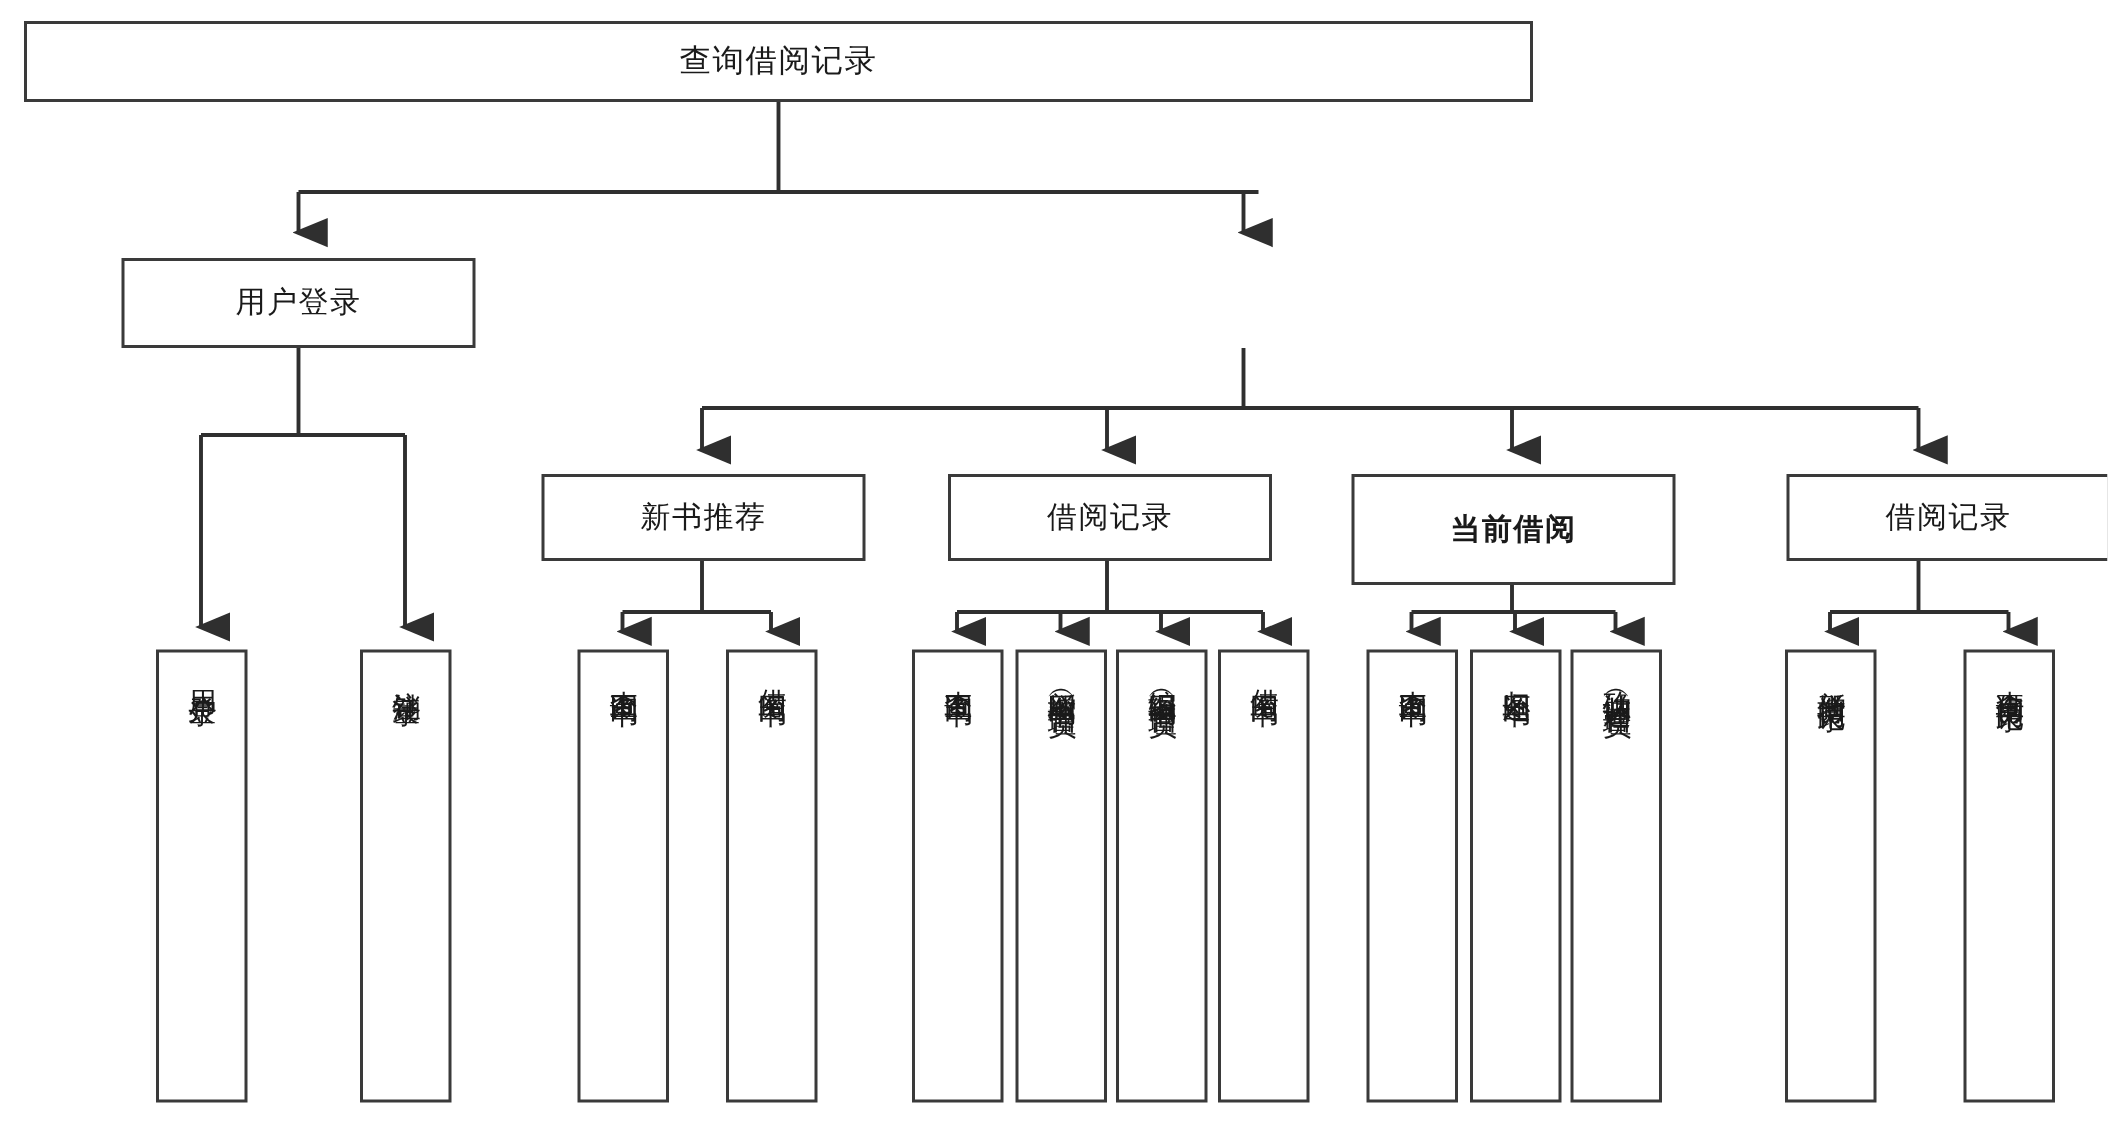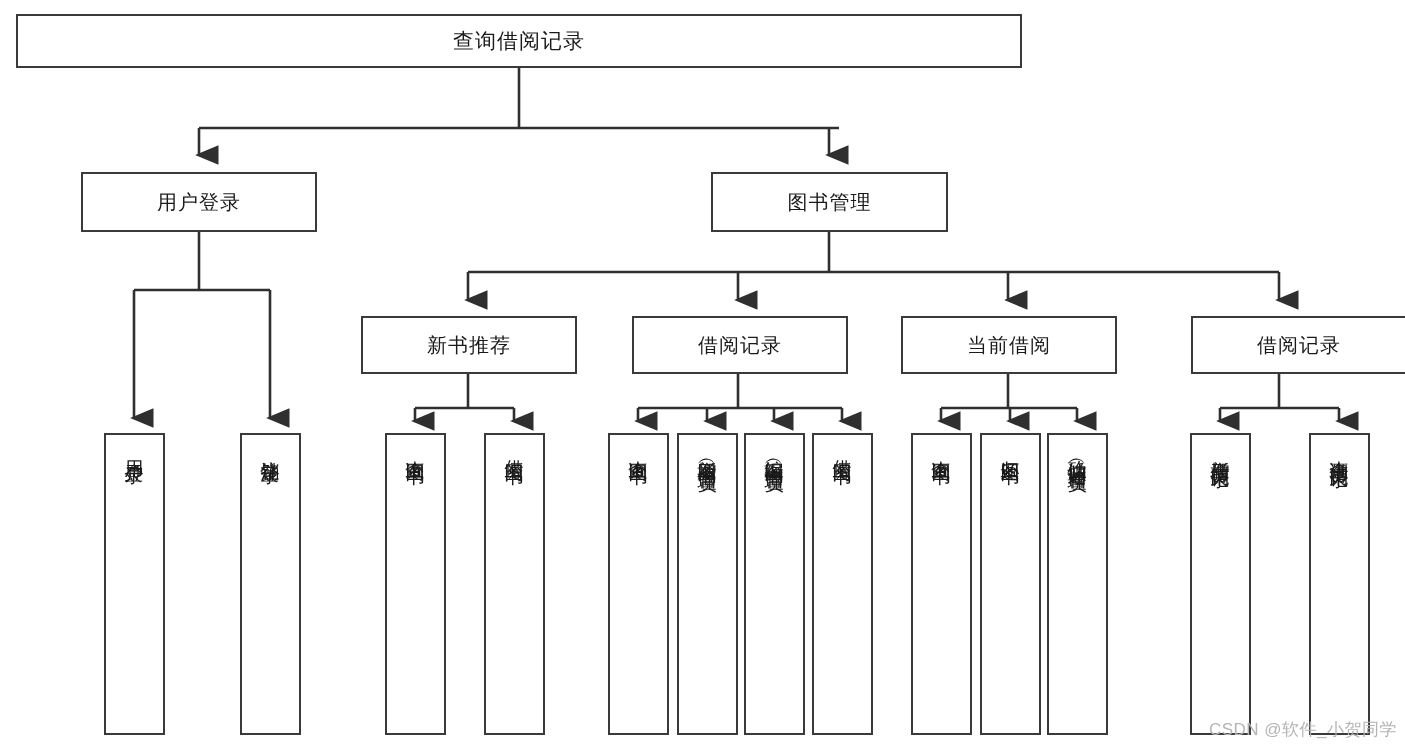--- a/index.html
+++ b/index.html
@@ -125,31 +125,28 @@
     </g>
   </svg>
 
   <div class="node h root" style="left:16px; top:14px; width:1006px; height:54px;">
     <span>查询借阅记录</span>
   </div>
 
   <div class="node h" style="left:81px; top:172px; width:236px; height:60px;">
     <span>用户登录</span>
   </div>
-  <div class="node h" style="left:711px; top:172px; width:237px; height:60px;">
-    <span>图书管理</span>
-  </div>
 
   <div class="node h" style="left:361px; top:316px; width:216px; height:58px;">
     <span>新书推荐</span>
   </div>
   <div class="node h" style="left:632px; top:316px; width:216px; height:58px;">
     <span>借阅记录</span>
   </div>
-  <div class="node h" style="left:901px; top:316px; width:216px; height:58px;">
+  <div class="node h" style="left:901px; top:316px; width:216px; height:74px;font-weight:bold;">
     <span>当前借阅</span>
   </div>
   <div class="node h" style="left:1172px; top:316px; width:216px; height:58px;margin-left:19px;">
     <span>借阅记录</span>
   </div>
 
   <div class="node v" style="left:104px; top:433px; width:61px; height:302px;">
     <span class="vtext">用户登录</span>
   </div>
   <div class="node v" style="left:240px; top:433px; width:61px; height:302px;">
@@ -186,15 +183,14 @@
     <span class="vtext">确认归还（管理员）</span>
   </div>
 
   <div class="node v" style="left:1190px; top:433px; width:61px; height:302px;">
     <span class="vtext">新增借阅记录</span>
   </div>
   <div class="node v" style="left:1309px; top:433px; width:61px; height:302px;">
     <span class="vtext">查询借阅记录</span>
   </div>
 
-  <div class="watermark">CSDN @软件_小贺同学</div>
 
 </div>
 
 </body></html>

